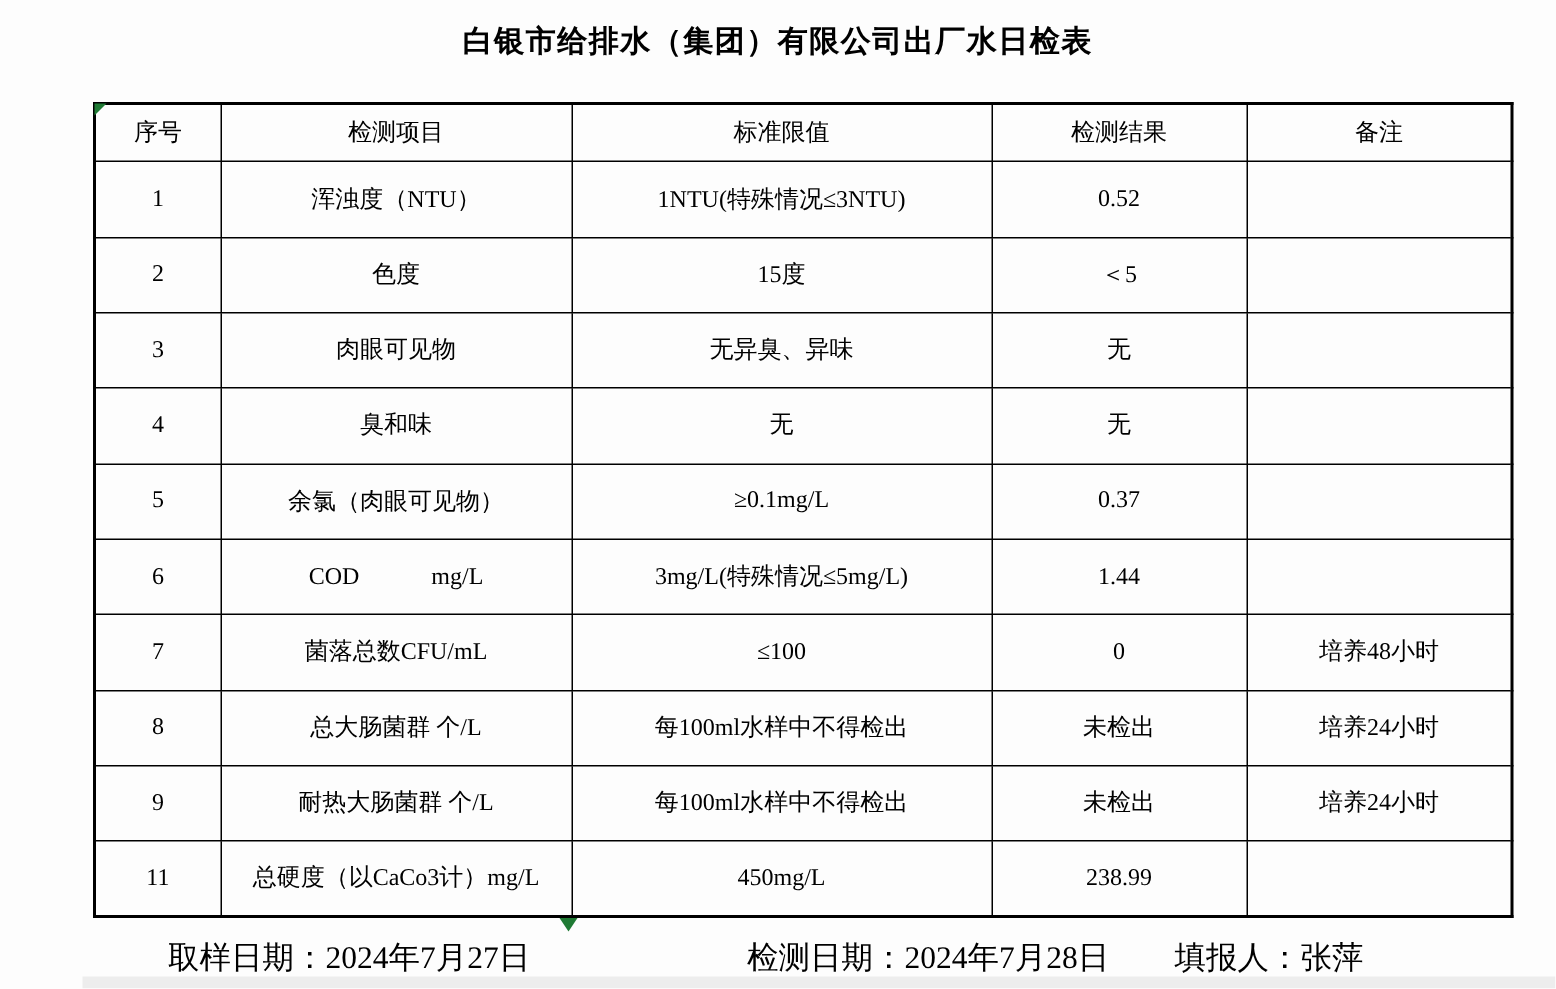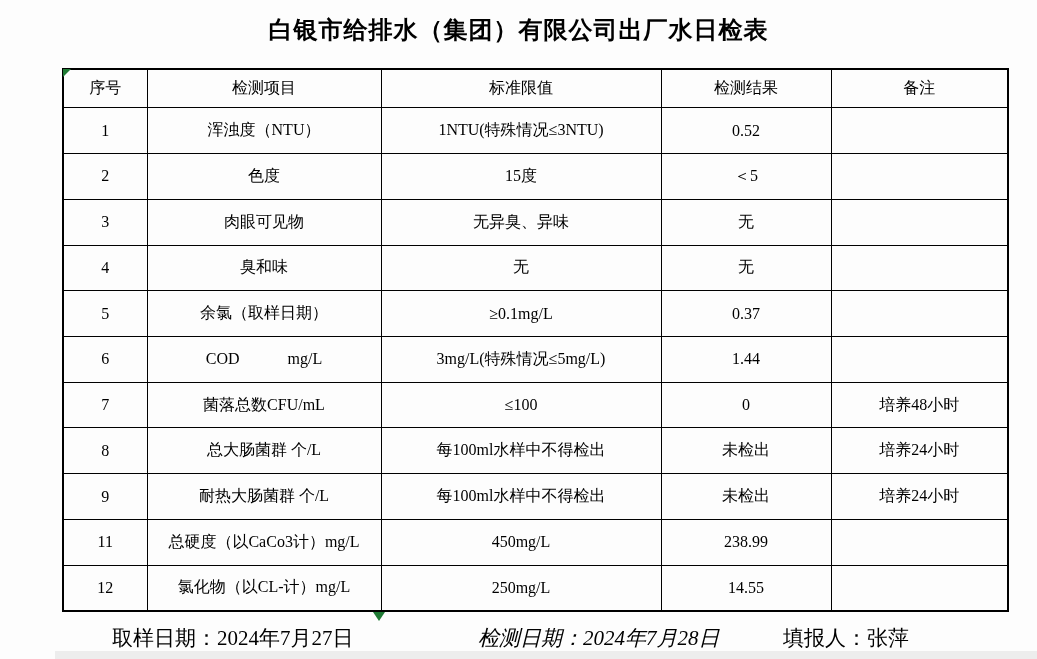--- a/index.html
+++ b/index.html
@@ -14,21 +14,21 @@
     color: #000;
   }
   .title {
     position: absolute;
     top: 14px;
     left: 0;
     width: 100%;
     margin: 0;
     text-align: center;
     font-family: "Liberation Sans", "DejaVu Sans", sans-serif;
-    font-size: 24px;
+    font-size: 20px;
     font-weight: 700;
     letter-spacing: 1px;
   }
   table.inspect-table {
     position: absolute;
     top: 68px;
     left: 62px;
     width: 945px;
     height: 544px;
     border-collapse: collapse;
@@ -50,21 +50,21 @@
   .footer {
     position: absolute;
     top: 622px;
     left: 0;
     width: 100%;
     height: 26px;
     font-size: 21px;
   }
   .footer span { position: absolute; top: 2px; white-space: pre; }
   .footer .f-sampling { left: 112px; }
-  .footer .f-test     { left: 478px; font-style: italic; }
+  .footer .f-test     { left: 498px; }
   .footer .f-reporter { left: 783px; }
   .marker-topleft {
     position: absolute;
     top: 69px;
     left: 63px;
     width: 0; height: 0;
     border-top: 8px solid #1f7a34;
     border-right: 8px solid transparent;
   }
   .marker-bottom {
@@ -137,21 +137,21 @@
     <tr>
       <td>4</td>
       <td>臭和味</td>
       <td>无</td>
       <td>无</td>
       <td></td>
     </tr>
 
     <tr>
       <td>5</td>
-      <td>余氯（取样日期）</td>
+      <td>余氯（肉眼可见物）</td>
       <td>≥0.1mg/L</td>
       <td>0.37</td>
       <td></td>
     </tr>
 
     <tr>
       <td>6</td>
       <td>COD            mg/L</td>
       <td>3mg/L(特殊情况≤5mg/L)</td>
       <td>1.44</td>
@@ -184,27 +184,20 @@
 
 
     <tr>
       <td>11</td>
       <td>总硬度（以CaCo3计）mg/L</td>
       <td>450mg/L</td>
       <td>238.99</td>
       <td></td>
     </tr>
 
-    <tr>
-      <td>12</td>
-      <td>氯化物（以CL-计）mg/L</td>
-      <td>250mg/L</td>
-      <td>14.55</td>
-      <td></td>
-    </tr>
 
   </tbody>
   </table>
 
   <div class="footer">
     <span class="f-sampling">取样日期：2024年7月27日</span>
     <span class="f-test">检测日期：2024年7月28日</span>
     <span class="f-reporter">填报人：张萍</span>
   </div>
 

